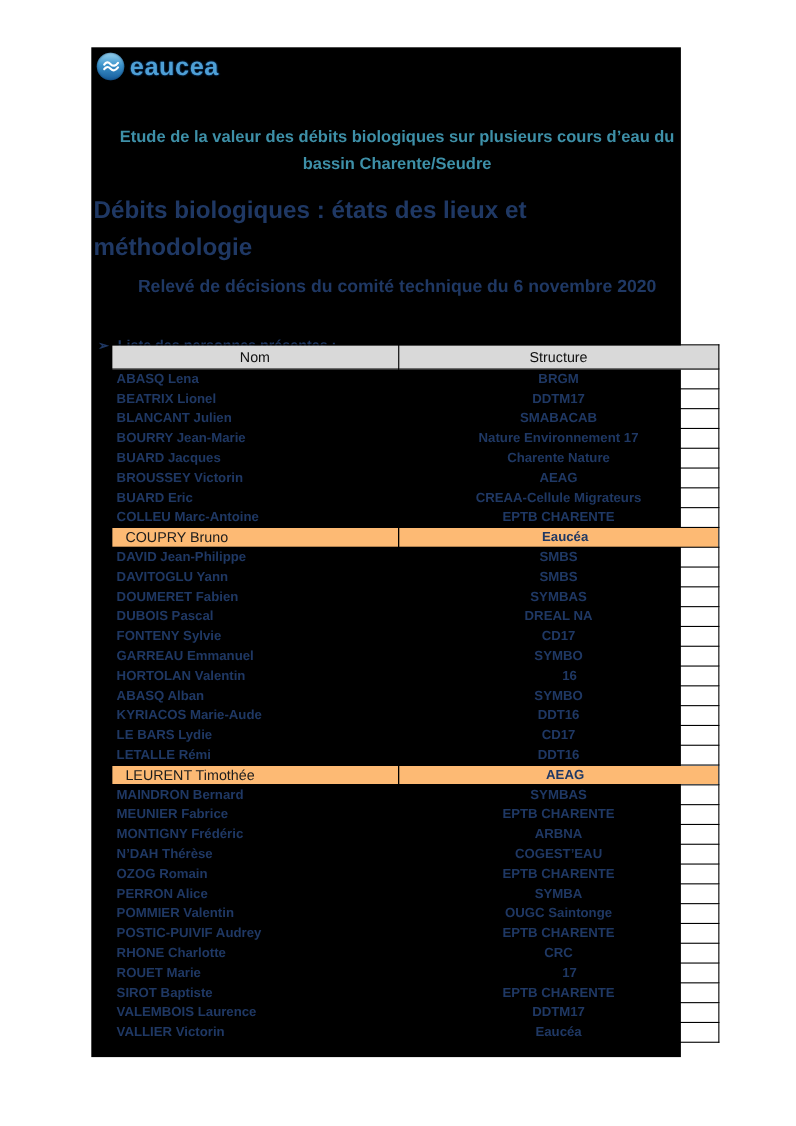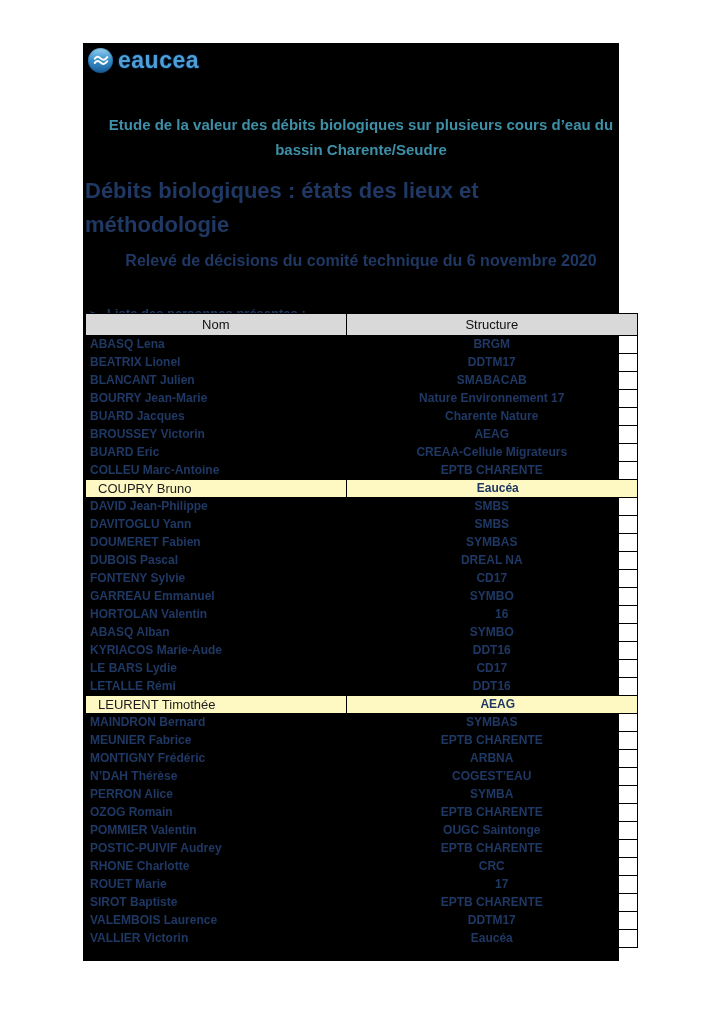--- a/index.html
+++ b/index.html
@@ -21,33 +21,33 @@
   .title { position:absolute; top:49px; left:2px; width:552px; text-align:center;
            color:#3e90a8; font-size:15px; font-weight:700; line-height:25px;margin-top:20px; }
   .subtitle { position:absolute; top:131px; left:2px; width:552px; text-align:left;
               color:#1f3864; font-size:22px; font-weight:700; line-height:34px; }
   .meeting-note { position:absolute; top:209px; left:2px; width:552px; text-align:center;
                   color:#1f3864; font-size:16px; font-weight:700; }
   .list-heading { position:absolute; top:240px; left:6px; color:#1f3864; font-size:13px; font-weight:700;margin-top:23px; }
   .list-heading .arrow { margin-right:8px; font-size:12px; }
 
   
-  table.attendees { position:absolute; top:270px; left:2px; width:553px; border-collapse:collapse; table-layout:fixed; }
+  table.attendees { position:absolute; top:270px; left:18px; width:553px; border-collapse:collapse; table-layout:fixed; }
   table.attendees col.c1 { width:47.2%; }
   table.attendees col.c2 { width:52.8%; }
   table.attendees th {
       background:#d9d9d9; color:#111111; font-size:13px; font-weight:400;
       border:1px solid #000000; height:22px; text-align:center; }
   table.attendees td {
       border:1px solid #000000; height:17px; padding:0 0 0 4px;
       color:#1f3864; font-size:12px; font-weight:700; line-height:17px;
       white-space:nowrap; overflow:hidden; }
   table.attendees td.structure { text-align:center; padding:0; }
   table.attendees td.structure.shift span { position:relative; left:10px; }
-  table.attendees tr.hl td { background:#fef9c3;padding-left:12px; }
+  table.attendees tr.hl td { background:#fdba74;padding-left:12px; }
   table.attendees tr.hl td.nom { color:#1c1c1c; font-weight:400; font-size:13px; }
   table.attendees tr.hl td.structure { color:#1f3864; }
 </style>
 </head>
 <body>
 
 <div class="page">
   <div class="board">
 
     <div class="logo">
@@ -182,28 +182,28 @@
   </tr>
           <tr>
     <td class="nom">MONTIGNY Frédéric</td>
     <td class="structure"><span>ARBNA</span></td>
   </tr>
           <tr>
     <td class="nom">N’DAH Thérèse</td>
     <td class="structure"><span>COGEST’EAU</span></td>
   </tr>
           <tr>
+    <td class="nom">OZOG Romain</td>
+    <td class="structure"><span>EPTB CHARENTE</span></td>
+  </tr>
+          <tr>
     <td class="nom">PERRON Alice</td>
     <td class="structure"><span>SYMBA</span></td>
   </tr>
           <tr>
-    <td class="nom">OZOG Romain</td>
-    <td class="structure"><span>EPTB CHARENTE</span></td>
-  </tr>
-          <tr>
     <td class="nom">POMMIER Valentin</td>
     <td class="structure"><span>OUGC Saintonge</span></td>
   </tr>
           <tr>
     <td class="nom">POSTIC-PUIVIF Audrey</td>
     <td class="structure"><span>EPTB CHARENTE</span></td>
   </tr>
           <tr>
     <td class="nom">RHONE Charlotte</td>
     <td class="structure"><span>CRC</span></td>

